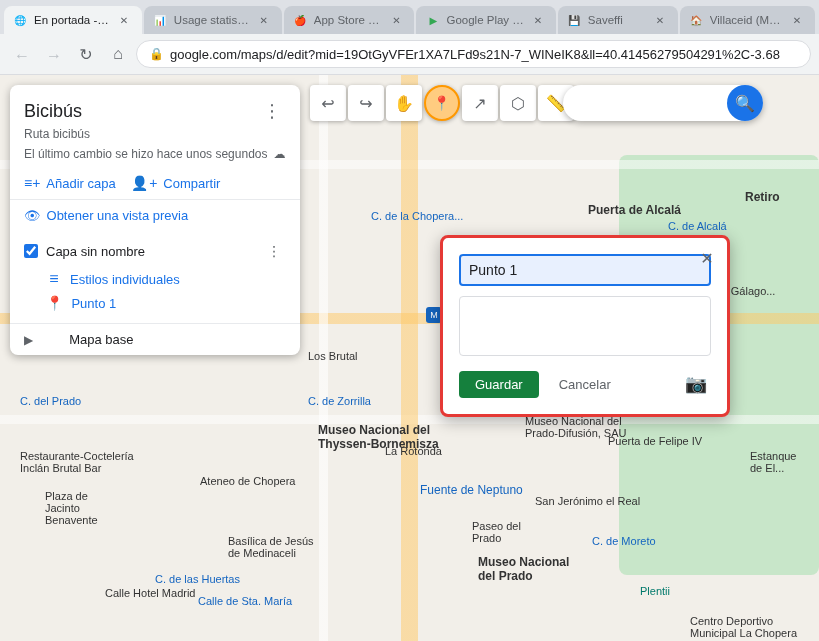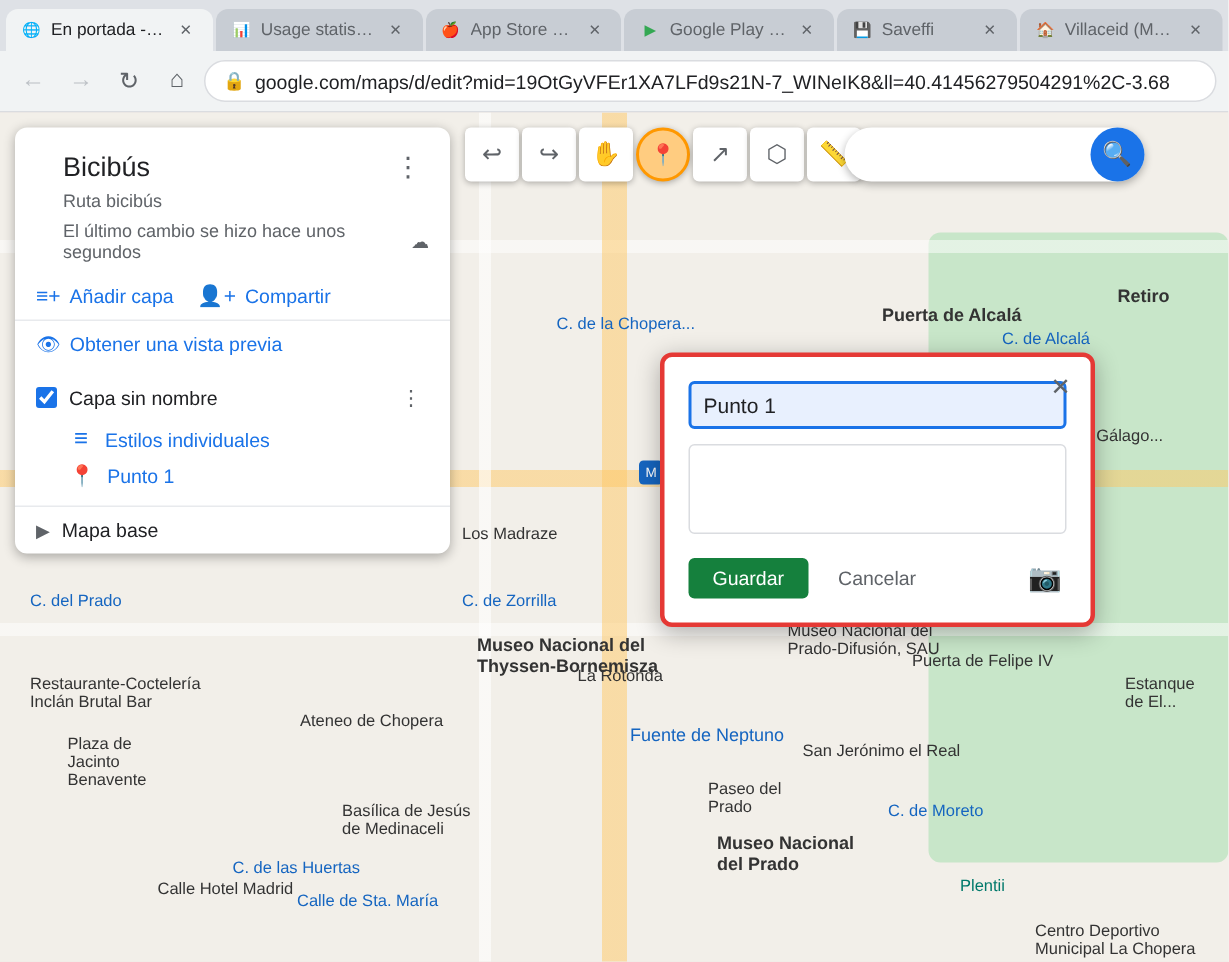--- a/index.html
+++ b/index.html
@@ -140,21 +140,21 @@
       left: 10px;
       width: 290px;
       background: white;
       border-radius: 8px;
       box-shadow: 0 2px 8px rgba(0,0,0,0.3);
       z-index: 10;
       overflow: hidden;
     }
 
     .sidebar-header {
-      padding: 12px 14px 8px 32px;
+      padding: 12px 14px 8px 14px;
     }
 
     .sidebar-title-row {
       display: flex;
       align-items: center;
       justify-content: space-between;
     }
 
     .sidebar-title {
       font-size: 18px;
@@ -299,20 +299,21 @@
     }
 
     .base-map-arrow {
       font-size: 12px;
       color: #5f6368;
     }
 
     .base-map-label {
       font-size: 13px;
       color: #202124;
+      margin-left: 28px;
     }
 
     
     .map-search-bar {
       position: absolute;
       top: 10px;
       right: 56px;
       width: 200px;
       height: 36px;
       background: white;
@@ -630,21 +631,21 @@
       <button class="btn-photo">
         <span>📷</span>
       </button>
     </div>
   </div>
 
   <div style="position:absolute;top:128px;left:588px;font-size:12px;font-weight:600;color:#333;pointer-events:none;white-space:nowrap;">Puerta de Alcalá</div>
   <div style="position:absolute;top:145px;left:668px;font-size:11px;color:#1565c0;pointer-events:none;">C. de Alcalá</div>
   <div style="position:absolute;top:170px;left:500px;font-size:11px;color:#333;pointer-events:none;">Fuente de la...</div>
   <div style="position:absolute;top:220px;left:443px;font-size:11px;color:#333;pointer-events:none;">Círculo de Bel...</div>
-  <div style="position:absolute;top:275px;left:308px;font-size:11px;color:#333;pointer-events:none;">Los Madraze</div>
+  <div style="position:absolute;top:275px;left:308px;font-size:11px;color:#333;pointer-events:none;">Los Brutal</div>
   <div style="position:absolute;top:348px;left:318px;font-size:12px;font-weight:600;color:#333;pointer-events:none;">Museo Nacional del<br>Thyssen-Bornemisza</div>
   <div style="position:absolute;top:370px;left:385px;font-size:11px;color:#333;pointer-events:none;">La Rotonda</div>
   <div style="position:absolute;top:408px;left:420px;font-size:12px;color:#1565c0;font-weight:500;pointer-events:none;">Fuente de Neptuno</div>
   <div style="position:absolute;top:420px;left:535px;font-size:11px;color:#333;pointer-events:none;">San Jerónimo el Real</div>
   <div style="position:absolute;top:445px;left:472px;font-size:11px;color:#333;pointer-events:none;">Paseo del<br>Prado</div>
   <div style="position:absolute;top:480px;left:478px;font-size:12px;font-weight:600;color:#333;pointer-events:none;">Museo Nacional<br>del Prado</div>
   <div style="position:absolute;top:400px;left:200px;font-size:11px;color:#333;pointer-events:none;">Ateneo de Chopera</div>
   <div style="position:absolute;top:460px;left:228px;font-size:11px;color:#333;pointer-events:none;">Basílica de Jesús<br>de Medinaceli</div>
   <div style="position:absolute;top:512px;left:105px;font-size:11px;color:#333;pointer-events:none;">Calle Hotel Madrid</div>
 

